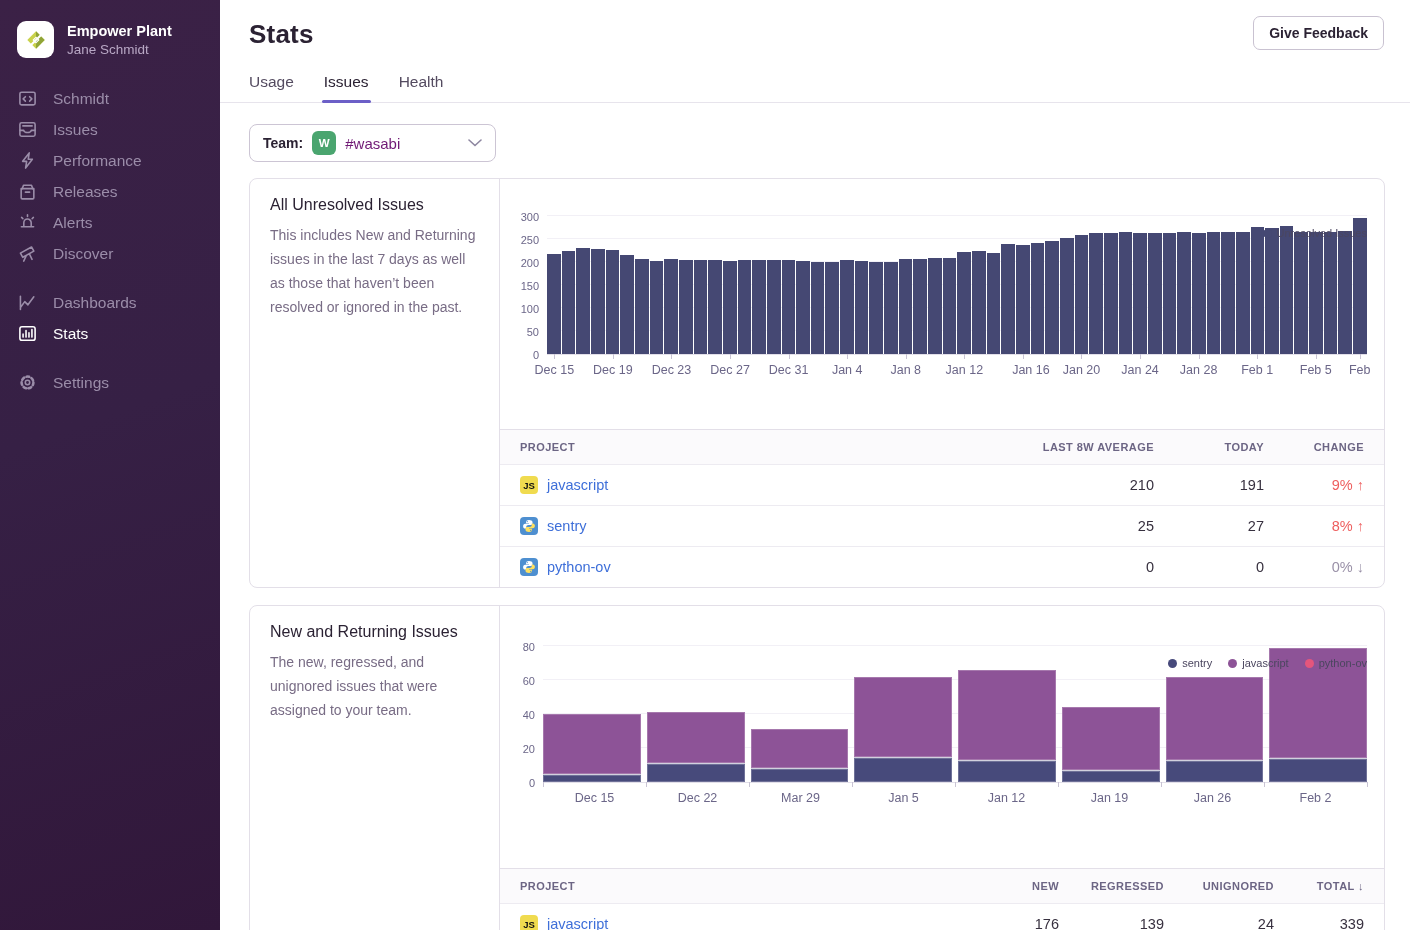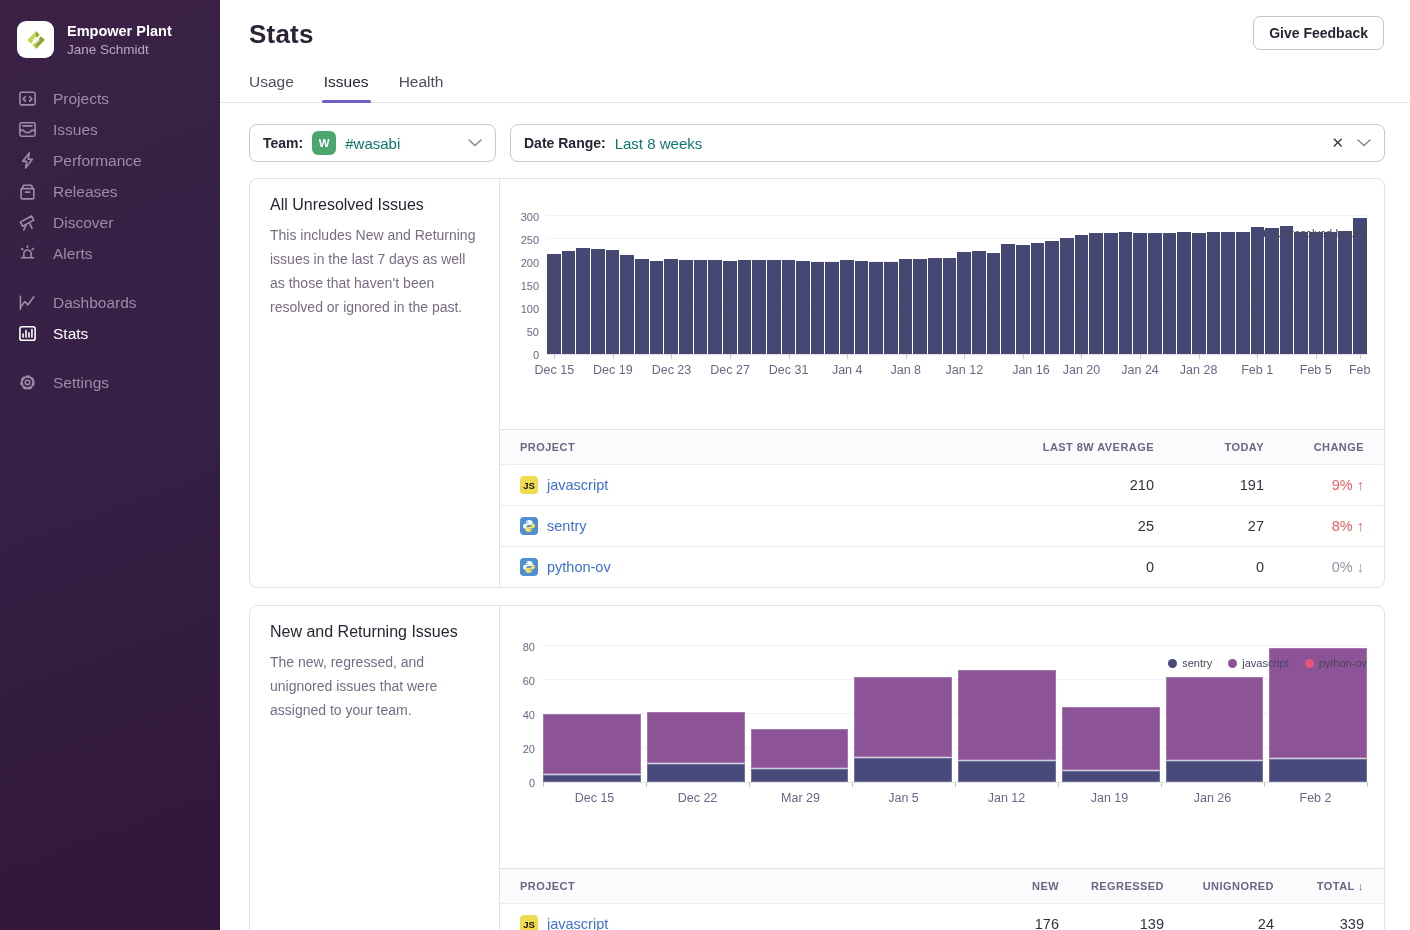--- a/index.html
+++ b/index.html
@@ -32,27 +32,27 @@
   .page-title { font-size: 26px; font-weight: 700; letter-spacing: .2px; color: #2b2233; }
   .feedback-btn { position: absolute; top: 16px; right: 26px; background: #fff;
     border: 1px solid #c9c2d1; border-radius: 7px; padding: 8px 15px; font-size: 14px;
     font-weight: 700; color: #2b2233; font-family: inherit; cursor: pointer; }
   .tabs { display: flex; gap: 30px; margin-top: 23px; }
   .tab { position: relative; padding-bottom: 11px; font-size: 15.5px; color: #544b60; cursor: pointer; }
   .tab.active { color: #2b2233; }
   .tab.active::after { content: ""; position: absolute; left: -2px; right: -2px; bottom: -1px;
     height: 3px; border-radius: 3px; background: #6c5fc7; }
   
-  .filters { display: flex; gap: 14px; margin: 21px 25px 0 29px; }
+  .filters { display: flex; gap: 14px; margin: 21px 25px 0 29px; flex-direction: column; }
   .filter-box { height: 38px; border: 1px solid #ccc5d4; border-radius: 8px; background: #fff;
     display: flex; align-items: center; gap: 9px; padding: 0 13px; cursor: pointer; }
   .filter-box.team { width: 247px; flex: none; }
   .filter-box.date { flex: 1; }
   .filter-label { font-weight: 700; font-size: 14px; color: #2b2233; }
-  .filter-value { font-size: 15px; color: #0f766e; }
+  .filter-value { font-size: 15px; color: #701a75; }
   .team-avatar { width: 24px; height: 24px; border-radius: 6px; background: #4aa56f;
     color: #fff; font-size: 11.5px; font-weight: 700; display: grid; place-items: center; }
   .spacer-flex { flex: 1; }
   .chev { color: #8d86a0; display: grid; place-items: center; }
   .clear-x { color: #3f3949; font-size: 15px; margin-right: 4px; cursor: pointer; }
   
   .panel { margin: 16px 25px 17px 29px; border: 1px solid #e3dfe8; border-radius: 8px;
     display: grid; grid-template-columns: 250px 1fr; background: #fff; }
   .panel-left { border-right: 1px solid #e3dfe8; padding: 17px 20px; }
   .panel-title { font-size: 16px; color: #2b2233; margin-bottom: 9px; }
@@ -123,21 +123,21 @@
     </div>
   </div>
   <div class="nav">
       <div class="nav-item">
         <span class="nav-icon">
           <svg viewBox="0 0 18 18" fill="none" stroke="currentColor" stroke-width="1.5" stroke-linecap="round" stroke-linejoin="round">
             <rect x="1.8" y="3" width="14.4" height="12" rx="1.6"></rect>
             <path d="M7 7.3 4.9 9.4 7 11.5M11 7.3l2.1 2.1L11 11.5"></path>
           </svg>
         </span>
-        <span class="nav-label">Projects</span>
+        <span class="nav-label">Schmidt</span>
       </div>
       <div class="nav-item">
         <span class="nav-icon">
           <svg viewBox="0 0 18 18" fill="none" stroke="currentColor" stroke-width="1.5" stroke-linecap="round" stroke-linejoin="round">
             <rect x="1.8" y="2.6" width="14.4" height="12.8" rx="1.6"></rect>
             <path d="M1.8 9.8h3.6c.3 1.3 1.5 2.1 3.6 2.1s3.3-.8 3.6-2.1h3.6M4.6 5.6h8.8"></path>
           </svg>
         </span>
         <span class="nav-label">Issues</span>
       </div>
@@ -154,32 +154,32 @@
           <svg viewBox="0 0 18 18" fill="none" stroke="currentColor" stroke-width="1.5" stroke-linecap="round" stroke-linejoin="round">
             <path d="M3 6.3h12V15a1 1 0 0 1-1 1H4a1 1 0 0 1-1-1z"></path>
             <path d="M4 6.3 5.2 3h7.6L14 6.3M7 9.6h4"></path>
           </svg>
         </span>
         <span class="nav-label">Releases</span>
       </div>
       <div class="nav-item">
         <span class="nav-icon">
           <svg viewBox="0 0 18 18" fill="none" stroke="currentColor" stroke-width="1.5" stroke-linecap="round" stroke-linejoin="round">
+            <path d="M5.5 9.2a3.5 3.5 0 0 1 7 0v3.8h-7zM3.2 13h11.6M9 1.6v1.6M3.4 4.2l1.2 1.1M14.6 4.2l-1.2 1.1"></path>
+          </svg>
+        </span>
+        <span class="nav-label">Alerts</span>
+      </div>
+      <div class="nav-item">
+        <span class="nav-icon">
+          <svg viewBox="0 0 18 18" fill="none" stroke="currentColor" stroke-width="1.5" stroke-linecap="round" stroke-linejoin="round">
             <path d="M2.3 8.7 12.8 2.8l2.2 4L4.5 12.6zM7.8 11 5.4 16.2M10.8 9.4l2.5 5.2"></path>
           </svg>
         </span>
         <span class="nav-label">Discover</span>
-      </div>
-      <div class="nav-item">
-        <span class="nav-icon">
-          <svg viewBox="0 0 18 18" fill="none" stroke="currentColor" stroke-width="1.5" stroke-linecap="round" stroke-linejoin="round">
-            <path d="M5.5 9.2a3.5 3.5 0 0 1 7 0v3.8h-7zM3.2 13h11.6M9 1.6v1.6M3.4 4.2l1.2 1.1M14.6 4.2l-1.2 1.1"></path>
-          </svg>
-        </span>
-        <span class="nav-label">Alerts</span>
       </div>
       <div class="nav-spacer"></div>
       <div class="nav-item">
         <span class="nav-icon">
           <svg viewBox="0 0 18 18" fill="none" stroke="currentColor" stroke-width="1.5" stroke-linecap="round" stroke-linejoin="round">
             <path d="M2.3 13.8 6.4 8.2l3 3 5.6-7.6M2.3 3v12.6"></path>
           </svg>
         </span>
         <span class="nav-label">Dashboards</span>
       </div>
@@ -215,31 +215,20 @@
         <div class="tab">Health</div>
       </div>
   </div>
 
   <div class="filters">
     <div class="filter-box team">
       <span class="filter-label">Team:</span>
       <span class="team-avatar">W</span>
       <span class="filter-value">#wasabi</span>
       <span class="spacer-flex"></span>
-      <span class="chev">
-        <svg width="14" height="8" viewBox="0 0 14 8">
-            <path d="M1 1l6 5.5L13 1" fill="none" stroke="#8d86a0" stroke-width="1.6" stroke-linecap="round"></path>
-          </svg>
-      </span>
-    </div>
-    <div class="filter-box date">
-      <span class="filter-label">Date Range:</span>
-      <span class="filter-value">Last 8 weeks</span>
-      <span class="spacer-flex"></span>
-      <span class="clear-x">✕</span>
       <span class="chev">
         <svg width="14" height="8" viewBox="0 0 14 8">
             <path d="M1 1l6 5.5L13 1" fill="none" stroke="#8d86a0" stroke-width="1.6" stroke-linecap="round"></path>
           </svg>
       </span>
     </div>
   </div>
 
   <div class="panel">
     <div class="panel-left">

